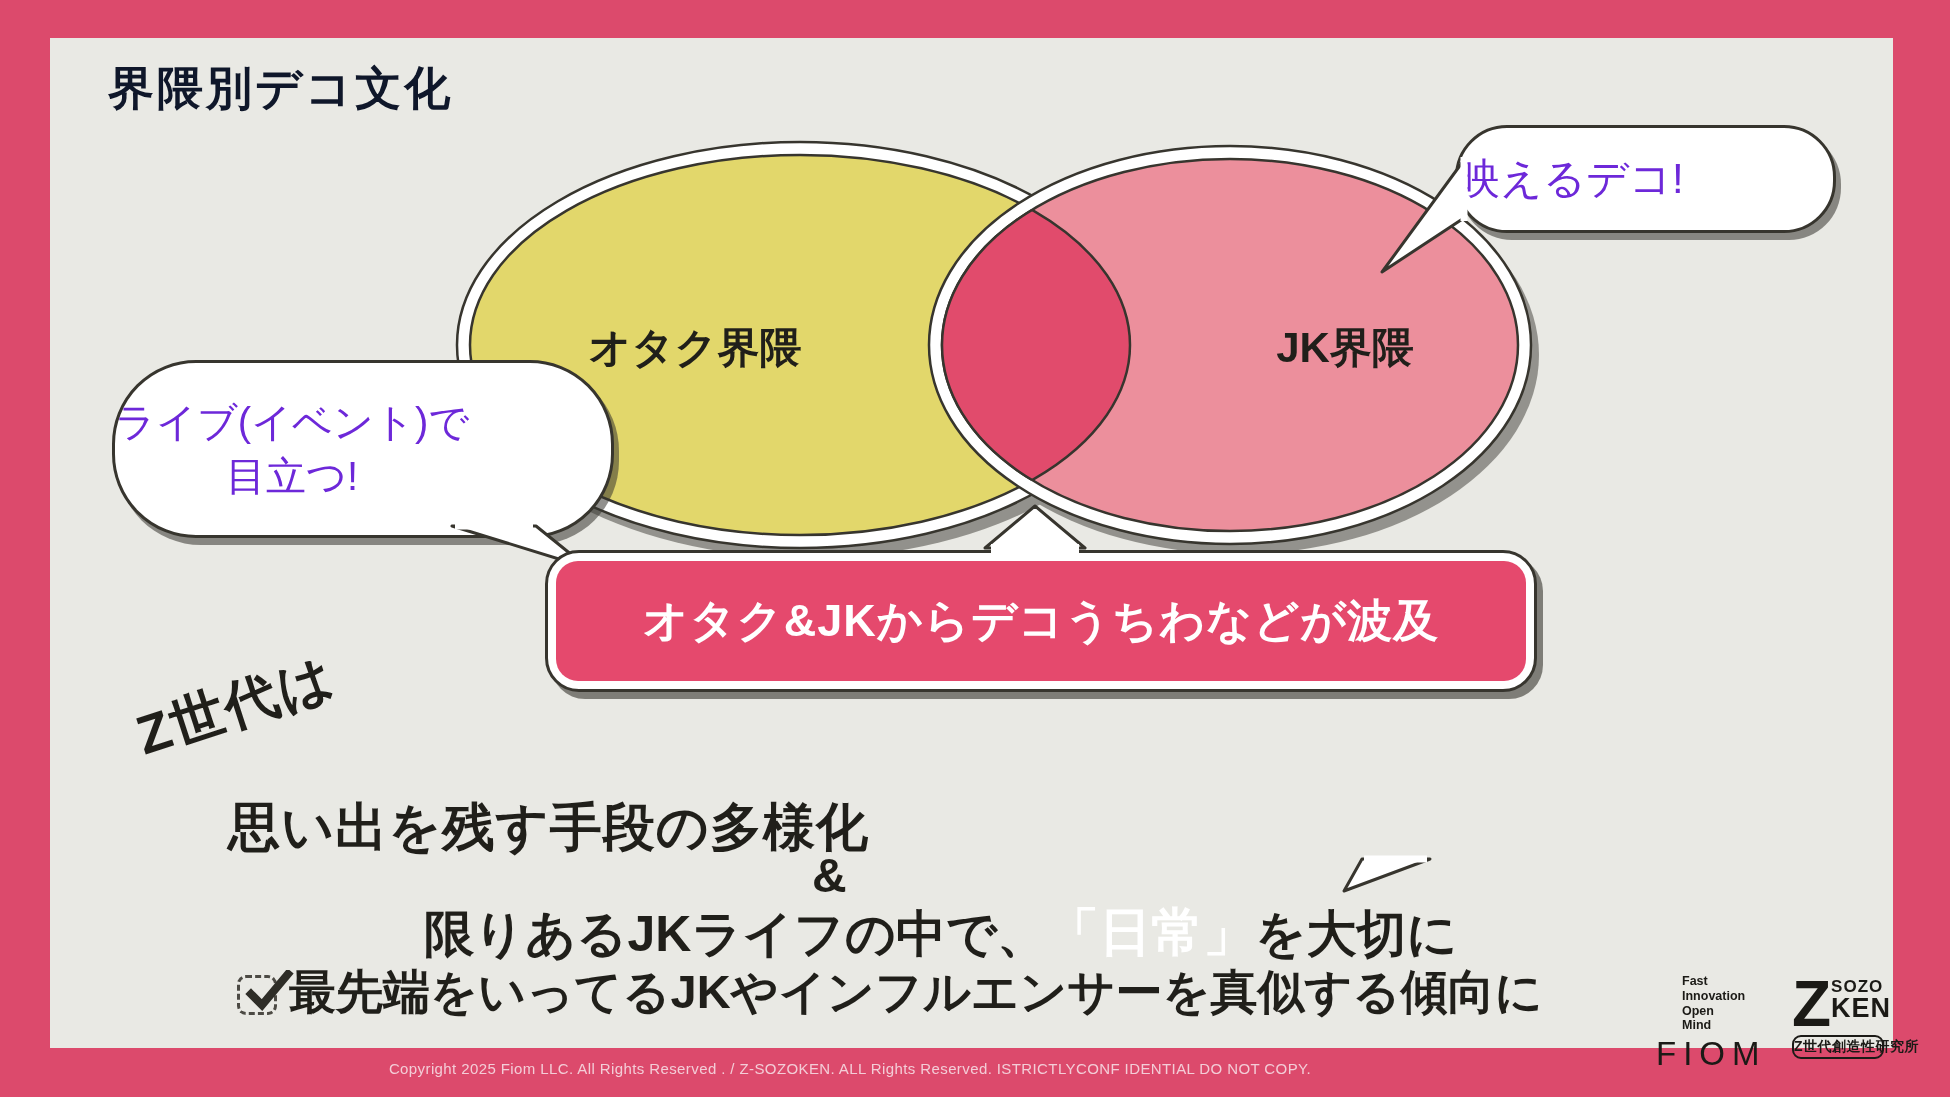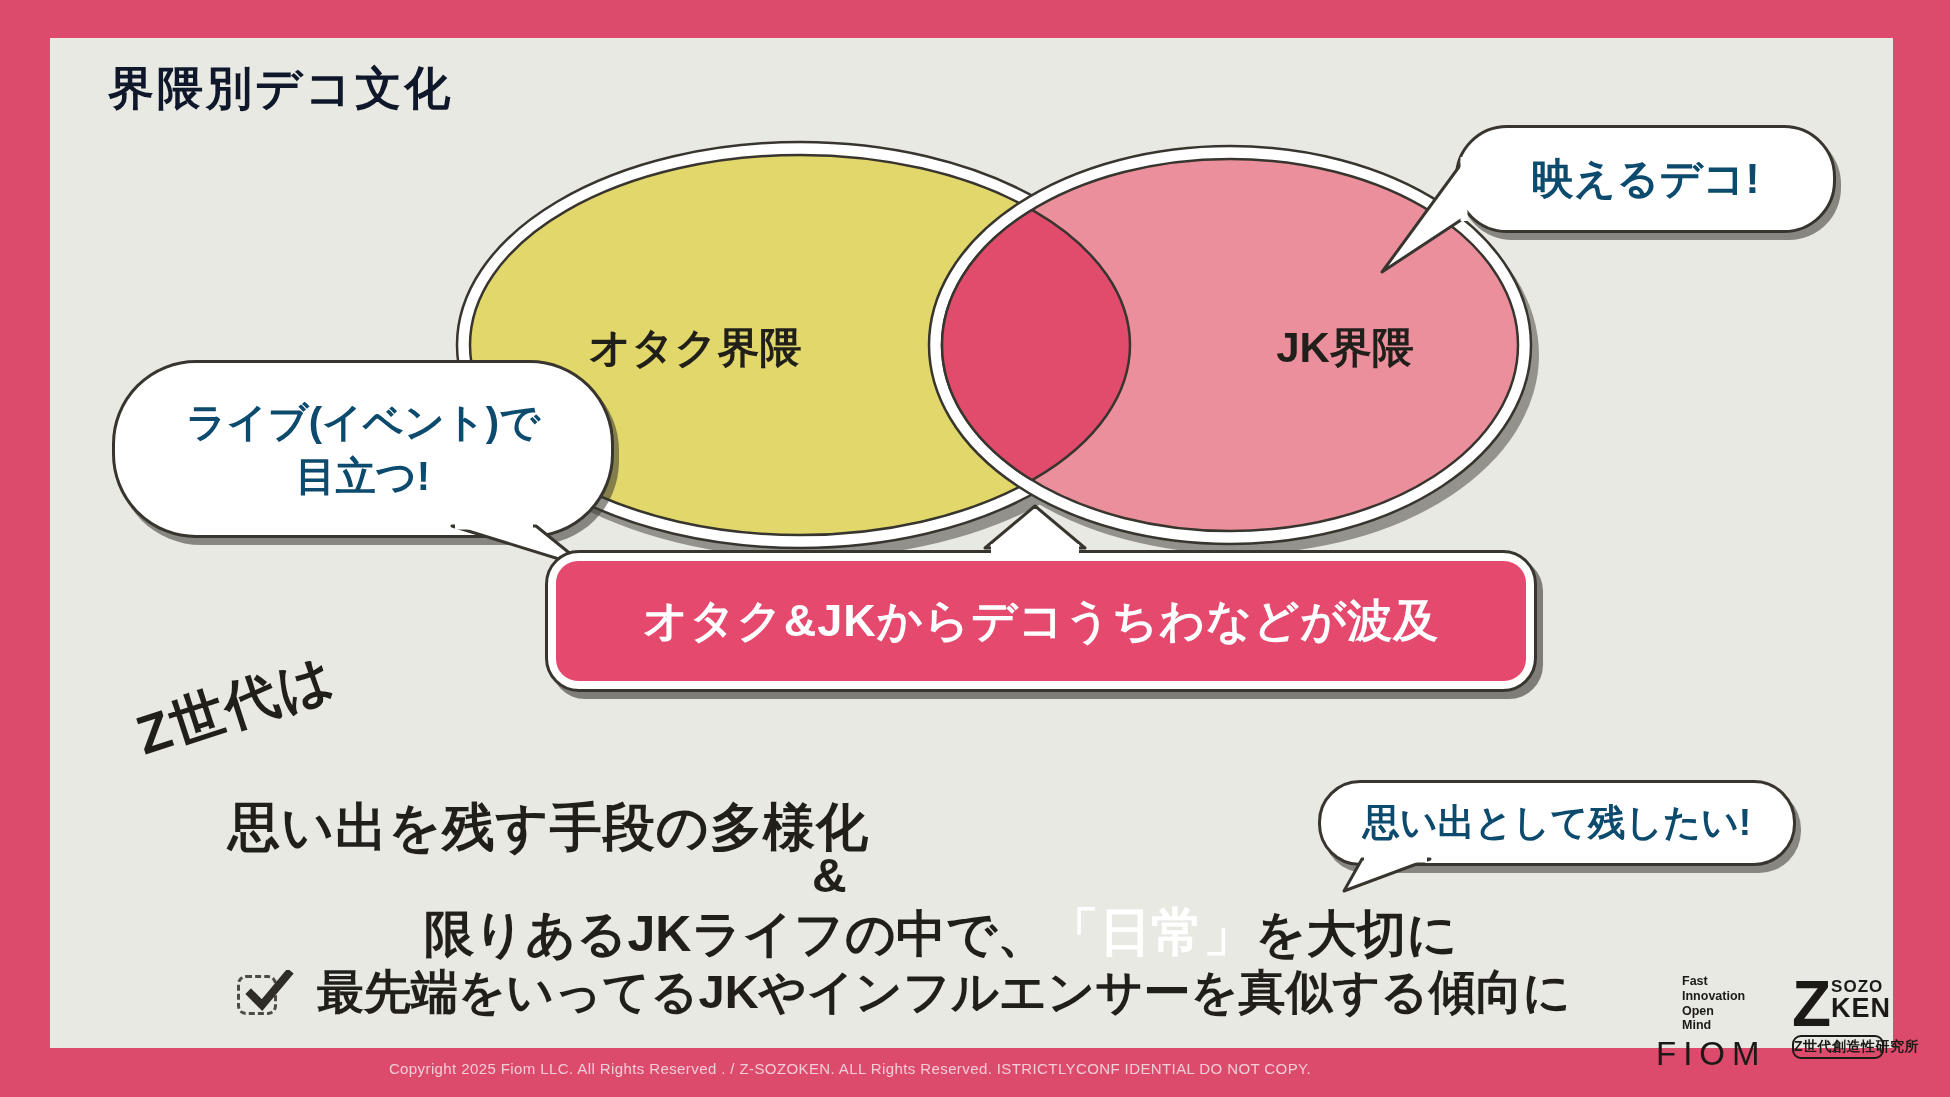--- a/index.html
+++ b/index.html
@@ -13,22 +13,22 @@
   .title{position:absolute;left:108px;top:58px;font-size:46px;font-weight:700;color:#0f172a;letter-spacing:3px;}
 
   .venn-svg{position:absolute;left:420px;top:118px;width:1150px;height:475px;}
   .venn-label{position:absolute;font-size:42px;font-weight:700;color:#201f1a;text-align:center;}
   .lbl-otaku{left:495px;top:320px;width:400px;}
   .lbl-jk{left:1195px;top:320px;width:300px;}
 
   .bubble{
     position:absolute;background:#ffffff;border:3px solid #37352e;
     box-shadow:5px 7px 0 rgba(55,53,47,.55);
-    display:flex;align-items:center;justify-content:center;
-    color:#0c4a6e;font-weight:700;text-align:center;
+    display:flex;align-items:center;
+    color:#6d28d9;font-weight:400;text-align:center;
   }
   .bubble-jk{left:1455px;top:125px;width:375px;height:102px;border-radius:52px;font-size:42px;}
   .bubble-otaku{left:112px;top:360px;width:496px;height:172px;border-radius:84px;font-size:40px;line-height:1.35;}
   .bubble-memory{left:1318px;top:780px;width:472px;height:80px;border-radius:42px;font-size:37px;}
   .tail{position:absolute;}
 
   .banner{
     position:absolute;left:545px;top:550px;width:992px;height:142px;
     background:#ffffff;border:3px solid #37352e;border-radius:34px;
     box-shadow:6px 7px 0 rgba(55,53,47,.6);box-sizing:border-box;
@@ -47,21 +47,21 @@
   .genz-amp{position:absolute;left:812px;top:848px;font-size:48px;font-weight:700;color:#201f1a;}
   .genz-line2{position:absolute;left:424px;top:898px;display:flex;align-items:flex-end;color:#201f1a;font-weight:600;}
   .genz-line2 .pre,.genz-line2 .post{font-size:50px;}
   .genz-line2 .hl{font-size:52px;font-weight:700;color:#ffffff;}
   .check-row{position:absolute;left:237px;top:965px;display:flex;align-items:flex-start;}
   .checkbox{
     position:relative;margin-top:10px;width:40px;height:40px;box-sizing:border-box;
     border:3px dashed #4c4a44;border-radius:9px;
   }
   .check-glyph{position:absolute;left:3px;top:-8px;}
-  .check-text{margin-left:40px;font-size:47px;font-weight:600;color:#201f1a;line-height:1.15;}
+  .check-text{margin-left:12px;font-size:47px;font-weight:600;color:#201f1a;line-height:1.15;}
 
   .fiom{position:absolute;left:1656px;top:974px;width:130px;color:#1b1a16;}
   .fiom-tagline{margin-left:26px;font-size:12.5px;font-weight:600;line-height:1.18;}
   .fiom-name{margin-top:2px;font-size:33px;font-weight:400;letter-spacing:7px;}
 
   .zsozo{position:absolute;left:1792px;top:976px;width:100px;color:#1b1a16;}
   .zsozo-row{display:flex;align-items:flex-start;}
   .zsozo-z{font-size:64px;font-weight:900;line-height:0.88;letter-spacing:-2px;}
   .zsozo-col{margin-left:2px;margin-top:2px;}
   .zsozo-sozo{font-size:17px;font-weight:800;letter-spacing:1px;line-height:1;}
@@ -157,23 +157,20 @@
 
   <div class="check-row">
     <div class="checkbox">
       <svg class="check-glyph" width="52" height="44" viewBox="0 0 52 44">
         <polyline points="8,24 19,35 45,4" fill="none" stroke="#2e2d27" stroke-width="8" stroke-linecap="square"></polyline>
       </svg>
     </div>
     <div class="check-text">最先端をいってるJKやインフルエンサーを真似する傾向に</div>
   </div>
 
-  <div class="bubble bubble-memory">
-    <span>思い出として残したい!</span>
-  </div>
   <svg class="tail" style="left:1330px;top:851px;" width="110" height="48" viewBox="0 0 110 48">
     <polygon points="14,40 32,8 100,8" fill="#ffffff" stroke="#37352e" stroke-width="3" stroke-linejoin="round"></polygon>
     <line x1="34" y1="8" x2="97" y2="8" stroke="#ffffff" stroke-width="7"></line>
   </svg>
 
   <div class="fiom">
     <div class="fiom-tagline">
       <div>Fast</div>
       <div>Innovation</div>
       <div>Open</div>

